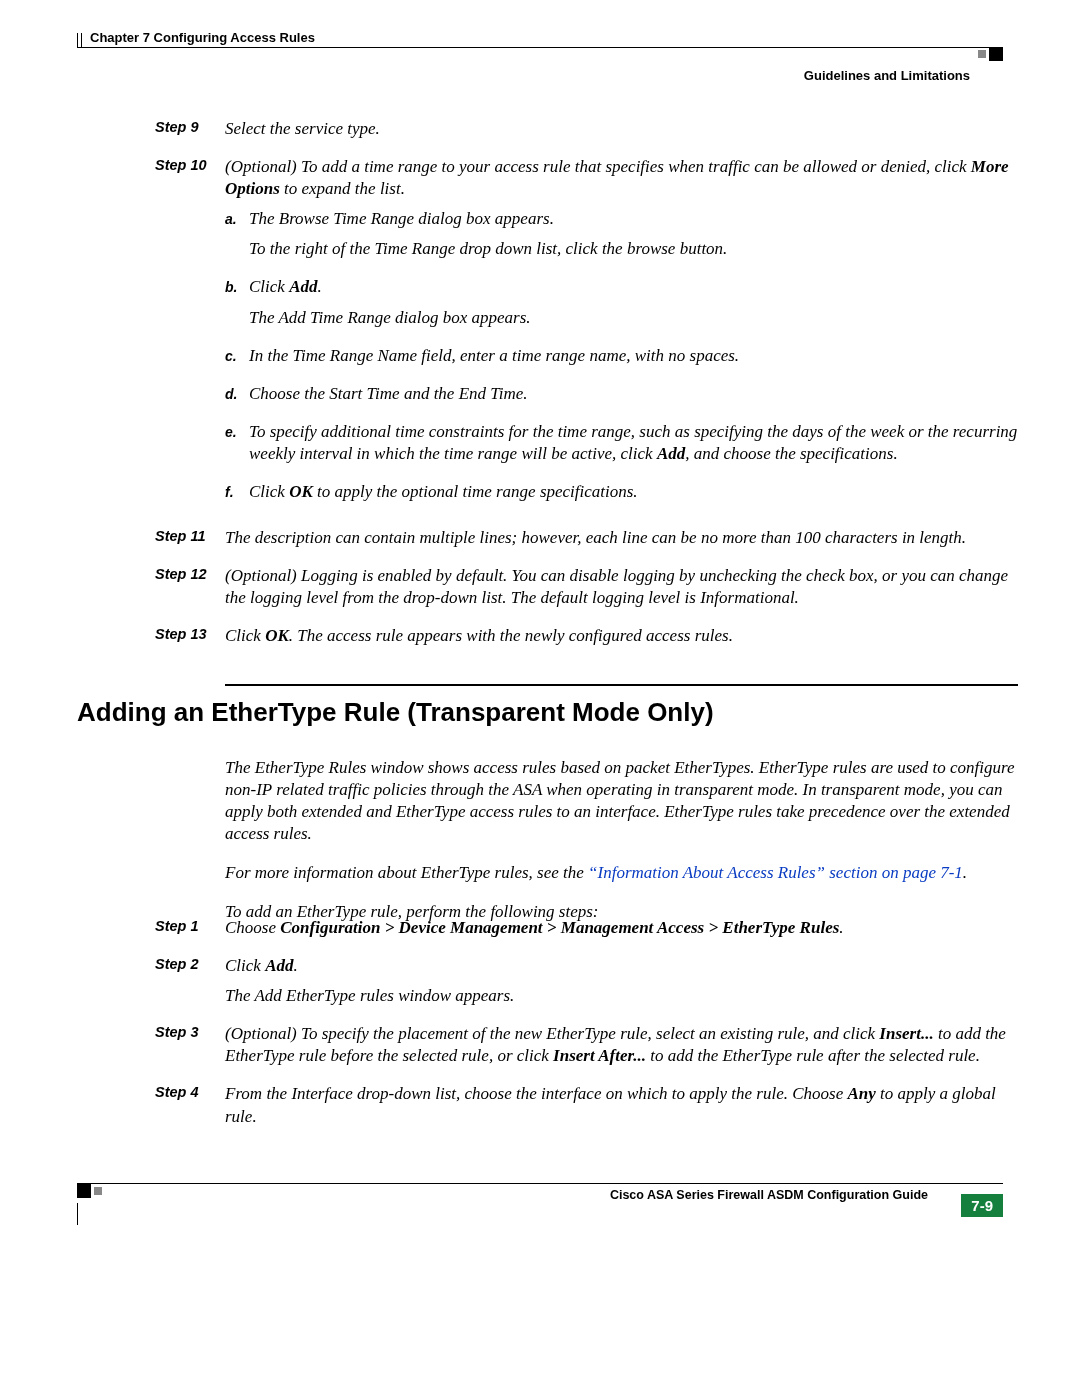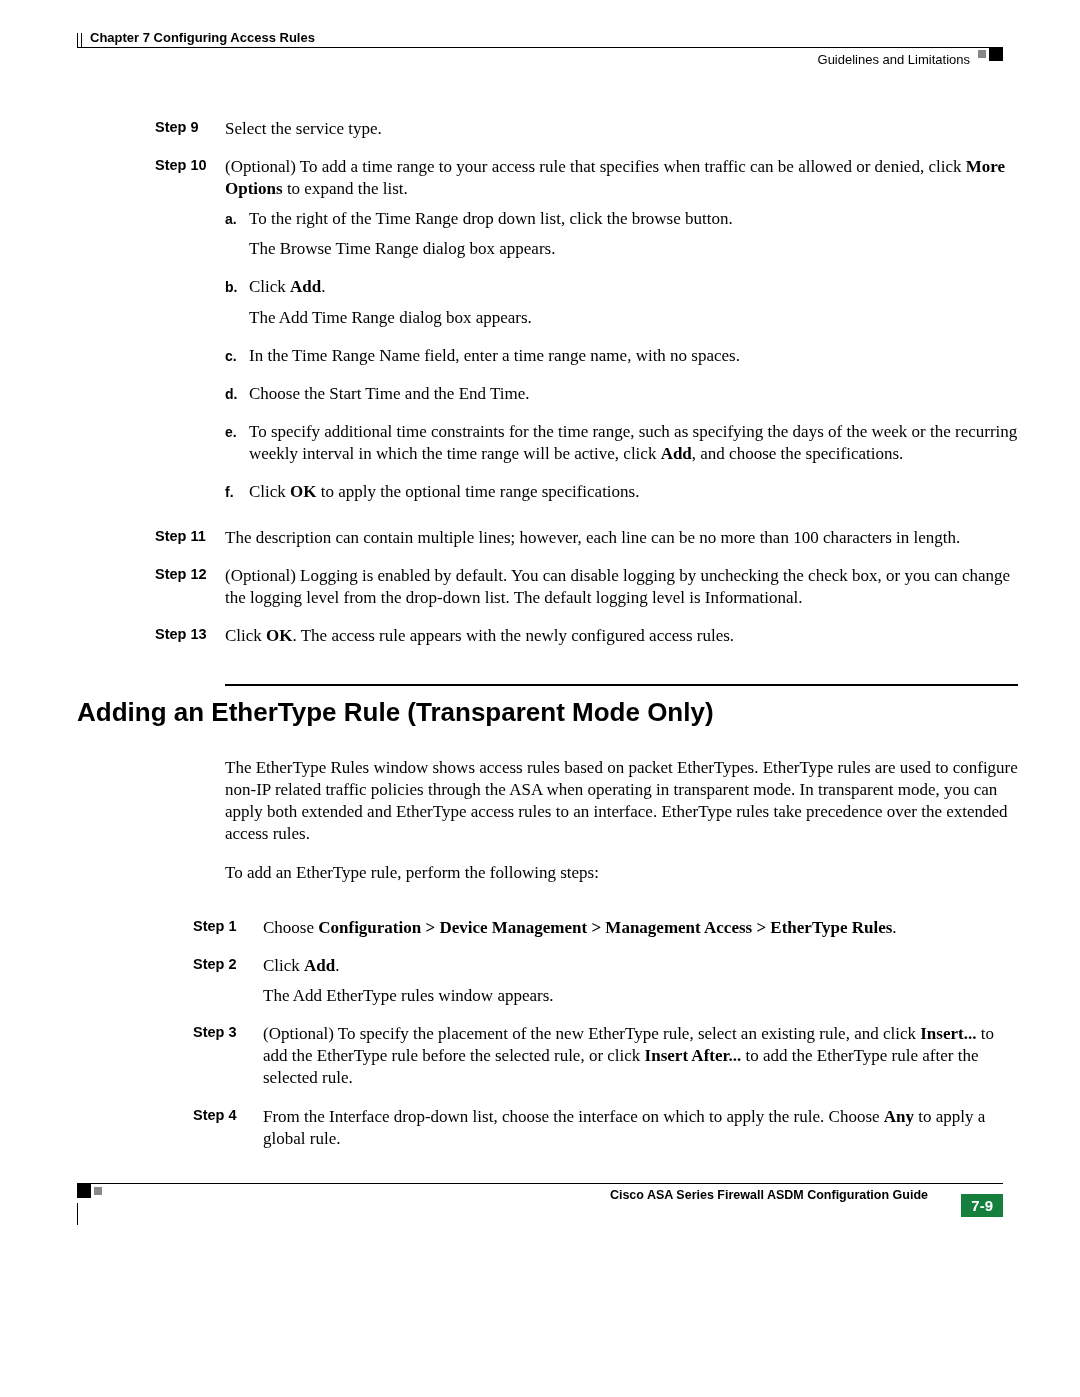--- a/index.html
+++ b/index.html
@@ -51,32 +51,33 @@
   .header-right-box-inner {
     position: absolute;
     top: 50px;
     right: 94px;
     width: 8px;
     height: 8px;
     background: #888;
   }
   .header-section {
     position: absolute;
-    top: 52px;
+    top: 68px;
     right: 110px;
     font-family: Arial, Helvetica, sans-serif;
     font-size: 13px;
-    font-weight: normal;
+    font-weight: bold;
     text-align: right;
   }
   .content {
     position: absolute;
     top: 118px;
     left: 155px;
     right: 62px;
+    font-style: italic;
   }
   .step-row {
     display: flex;
     margin-bottom: 8px;
   }
   .step-label {
     flex: 0 0 70px;
     font-family: Arial, Helvetica, sans-serif;
     font-size: 14.5px;
     font-weight: bold;
@@ -209,22 +210,22 @@
     </div>
 
     <div class="step-row">
       <div class="step-label">Step 10</div>
       <div class="step-body">
         <p><span>(Optional) To add a time range to your access rule that specifies when traffic can be allowed or denied, click </span><b>More Options</b><span> to expand the list.</span></p>
         <div class="sub-list">
           <div class="sub-item">
             <div class="sub-letter">a.</div>
             <div class="sub-text">
+              <p>The Browse Time Range dialog box appears.</p>
               <p>To the right of the Time Range drop down list, click the browse button.</p>
-              <p>The Browse Time Range dialog box appears.</p>
             </div>
           </div>
           <div class="sub-item">
             <div class="sub-letter">b.</div>
             <div class="sub-text">
               <p><span>Click </span><b>Add</b><span>.</span></p>
               <p>The Add Time Range dialog box appears.</p>
             </div>
           </div>
           <div class="sub-item">
@@ -279,24 +280,27 @@
 
     <div style="padding-left:70px;">
         <hr class="hr-divider">
       </div>
   </div>
 
   <div class="section-heading" style="top:697px;">Adding an EtherType Rule (Transparent Mode Only)</div>
 
   <div class="content" style="top:740px; left:225px;">
     <p class="step-body intro">The EtherType Rules window shows access rules based on packet EtherTypes. EtherType rules are used to configure non-IP related traffic policies through the ASA when operating in transparent mode. In transparent mode, you can apply both extended and EtherType access rules to an interface. EtherType rules take precedence over the extended access rules.</p>
+    <p class="step-body intro">
+      <span>For more information about EtherType rules, see the </span><span class="link">“Information About Access Rules” section on page 7-1</span><span>.</span>
+    </p>
     <p class="step-body intro">To add an EtherType rule, perform the following steps:</p>
   </div>
 
-  <div class="content" style="top:917px;margin-left:38px;">
+  <div class="content" style="top:917px;">
     <div class="step-row">
       <div class="step-label">Step 1</div>
       <div class="step-body">
         <p><span>Choose </span><b>Configuration &gt; Device Management &gt; Management Access &gt; EtherType Rules</b><span>.</span></p>
       </div>
     </div>
     <div class="step-row">
       <div class="step-label">Step 2</div>
       <div class="step-body">
         <p><span>Click </span><b>Add</b><span>.</span></p>

